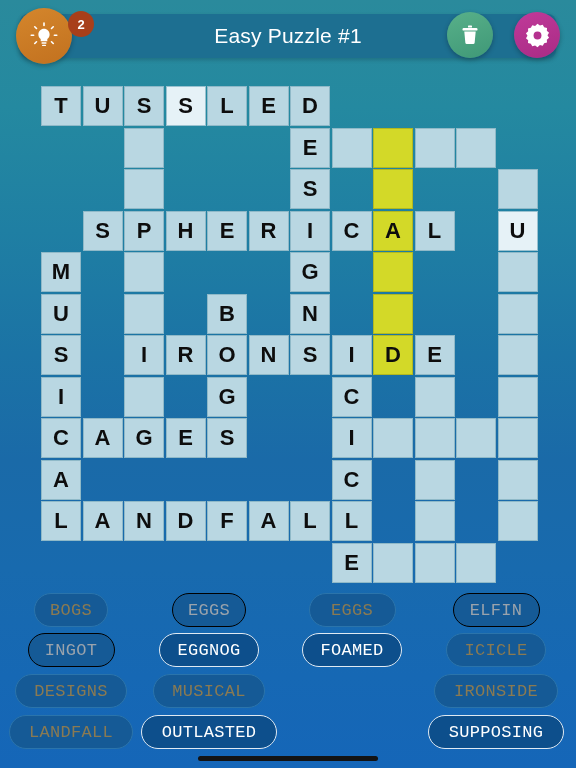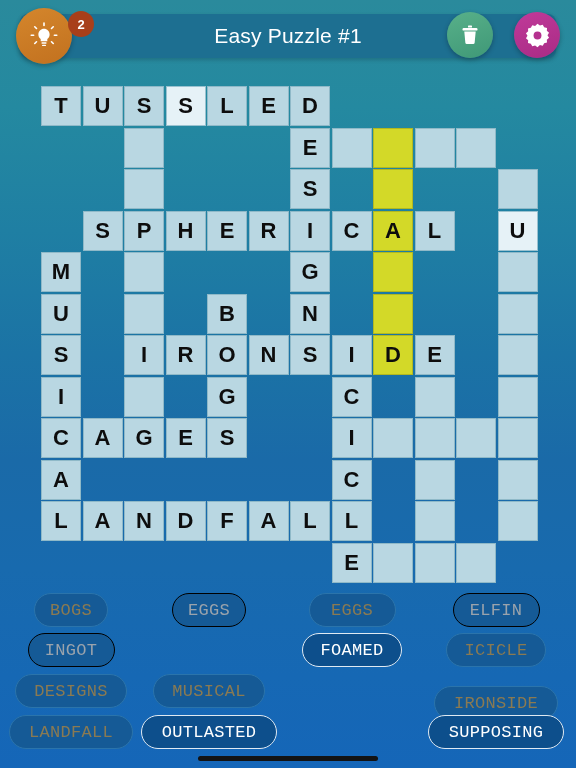--- a/index.html
+++ b/index.html
@@ -283,23 +283,24 @@
     <div class="cell open" style="left: 373.5px; top: 456.5px;"></div>
     <div class="cell open" style="left: 415px; top: 456.5px;"></div>
   </div>
 
 <div id="wordbank">
     <div class="chip used-tan" style="width: 74.8px; left: 33.6px; top: 3px;">BOGS</div>
     <div class="chip used-gray" style="width: 74.8px; left: 171.6px; top: 3px;">EGGS</div>
     <div class="chip used-tan" style="width: 87px; left: 308.5px; top: 3px;">EGGS</div>
     <div class="chip used-gray" style="width: 87px; left: 452.5px; top: 3px;">ELFIN</div>
     <div class="chip used-gray" style="width: 87px; left: 27.5px; top: 43px;">INGOT</div>
+    <div class="chip avail" style="width: 99.2px; left: 159.4px; top: 43px;">EGGNOG</div>
     <div class="chip avail" style="width: 99.2px; left: 302.4px; top: 43px;">FOAMED</div>
     <div class="chip used-tan" style="width: 111.4px; left: 15.3px; top: 84px;">DESIGNS</div>
     <div class="chip used-tan" style="width: 99.2px; left: 446.4px; top: 43px;">ICICLE</div>
     <div class="chip used-tan" style="width: 111.4px; left: 153.3px; top: 84px;">MUSICAL</div>
-    <div class="chip used-tan" style="width: 123.6px; left: 434.2px; top: 84px; margin-top: 12px;">IRONSIDE</div>
+    <div class="chip used-tan" style="width: 123.6px; left: 434.2px; top: 84px;">IRONSIDE</div>
     <div class="chip used-tan" style="width: 123.6px; left: 9.2px; top: 125px;">LANDFALL</div>
     <div class="chip avail" style="width: 135.8px; left: 141.1px; top: 125px;">OUTLASTED</div>
     <div class="chip avail" style="width: 135.8px; left: 428.1px; top: 125px;">SUPPOSING</div>
   </div>
 
 <div id="home-indicator"></div>
 
 </body></html>

